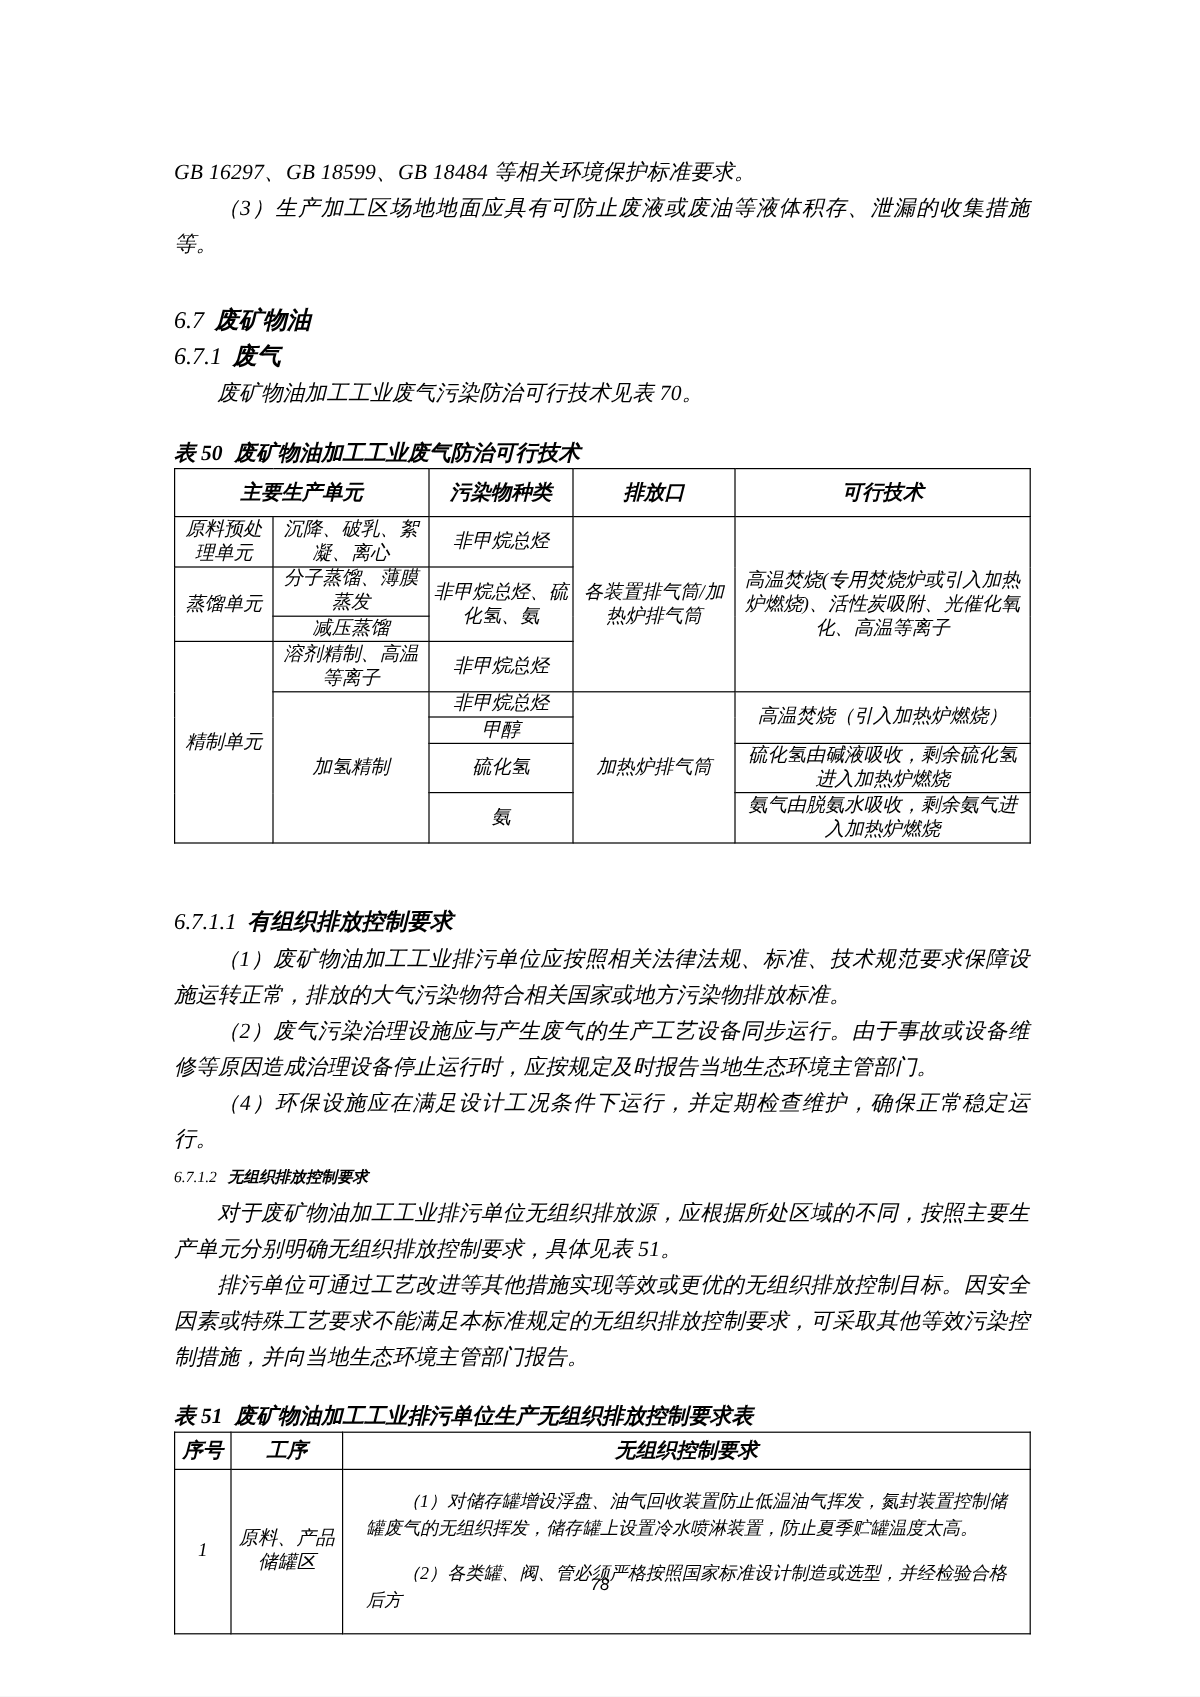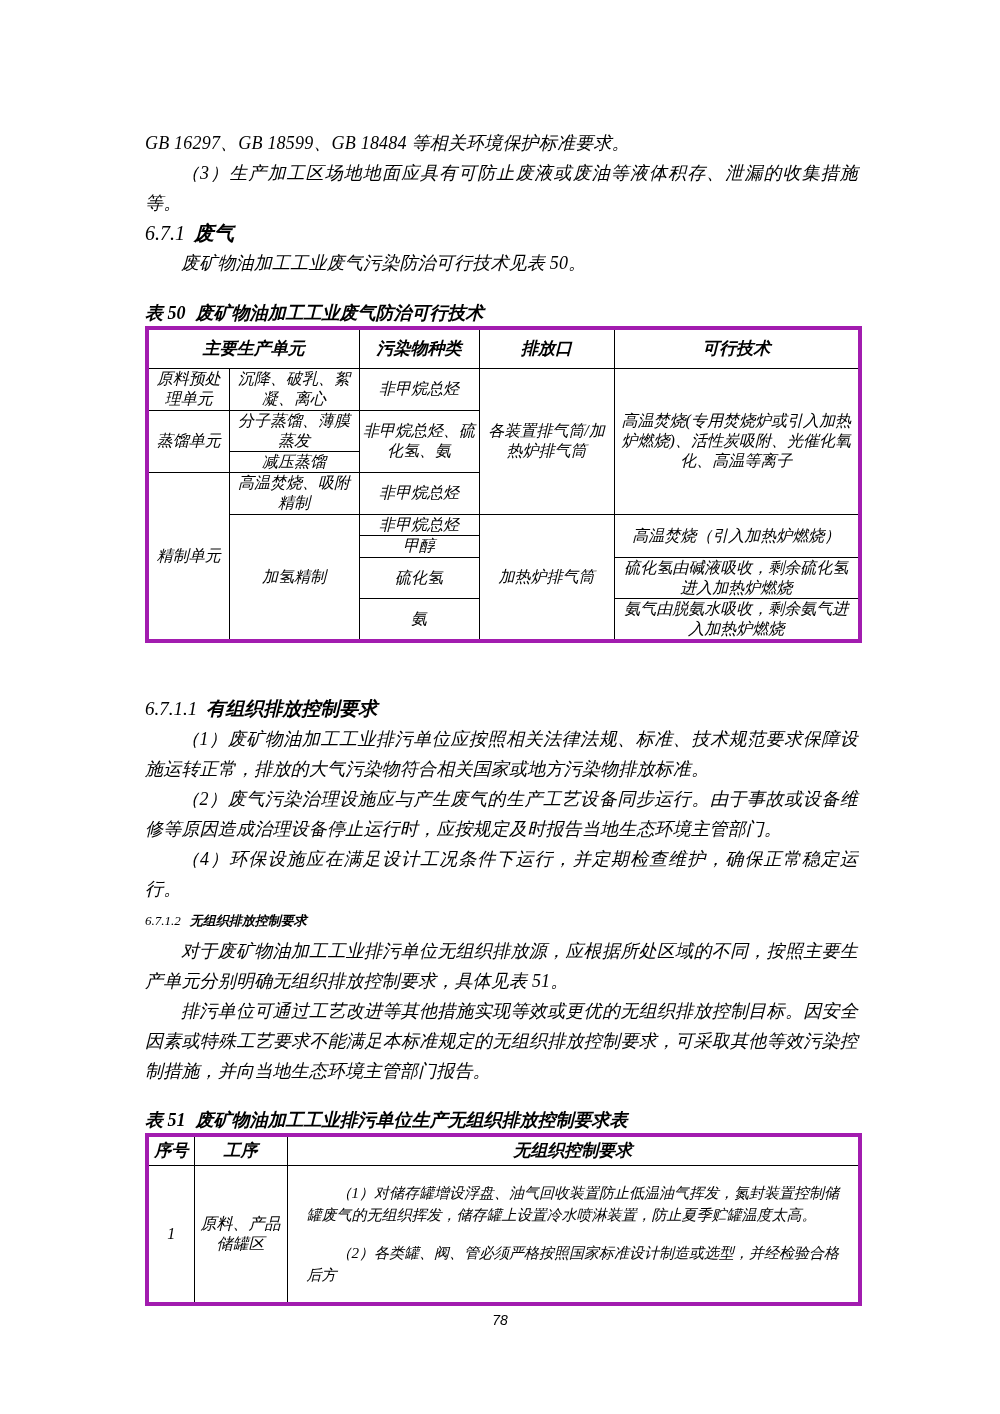--- a/index.html
+++ b/index.html
@@ -57,21 +57,21 @@
   }
   .cap-50 { margin-top: 22px; }
   .cap-51 { margin-top: 21px; }
   .tbl-caption .cap-num { font-family: "Liberation Serif", "DejaVu Serif", serif; margin-right: 10px; }
   .tbl-caption .cap-title { font-family: "Liberation Sans", "DejaVu Sans", sans-serif; }
 
   table.doc-table {
     border-collapse: collapse;
     table-layout: fixed;
     width: 713px;
-    border: 4px solid #a21caf;
+    border: 1px solid #a21caf;
   }
   table.doc-table th, table.doc-table td {
     border: 1px solid #000;
     padding: 0 3px;
     text-align: center;
     vertical-align: middle;
     font-size: 16px;
     line-height: 20px;
     font-weight: normal;
     overflow: hidden;
@@ -113,24 +113,25 @@
 </style>
 </head>
 <body>
 
 <div class="page">
   <div class="content">
 
     <p class="body-text">GB 16297、GB 18599、GB 18484 等相关环境保护标准要求。</p>
     <p class="body-text indent">（3）生产加工区场地地面应具有可防止废液或废油等液体积存、泄漏的收集措施等。</p>
 
+    <h2 class="heading h-67"><span class="h-num">6.7</span><span class="h-title">废矿物油</span></h2>
 
     <h3 class="heading h-671"><span class="h-num">6.7.1</span><span class="h-title">废气</span></h3>
 
-    <p class="body-text indent p-intro">废矿物油加工工业废气污染防治可行技术见表 50。</p>
+    <p class="body-text indent p-intro">废矿物油加工工业废气污染防治可行技术见表 70。</p>
 
     <p class="tbl-caption cap-50"><span class="cap-num">表 50</span><span class="cap-title">废矿物油加工工业废气防治可行技术</span></p>
 
     <table class="doc-table tbl-50">
       <colgroup>
         <col style="width:82px">
           <col style="width:130px">
           <col style="width:120px">
           <col style="width:135px">
           <col style="width:246px">
@@ -152,21 +153,21 @@
         <tr class="rh41">
           <td rowspan="2">蒸馏单元</td>
           <td>分子蒸馏、薄膜蒸发</td>
           <td rowspan="2">非甲烷总烃、硫化氢、氨</td>
         </tr>
         <tr class="rh20">
           <td>减压蒸馏</td>
         </tr>
         <tr class="rh42">
           <td rowspan="5">精制单元</td>
-          <td>高温焚烧、吸附精制</td>
+          <td>溶剂精制、高温等离子</td>
           <td>非甲烷总烃</td>
         </tr>
         <tr class="rh20">
           <td rowspan="4">加氢精制</td>
           <td>非甲烷总烃</td>
           <td rowspan="4">加热炉排气筒</td>
           <td rowspan="2" class="tech">高温焚烧（引入加热炉燃烧）</td>
         </tr>
         <tr class="rh22">
           <td>甲醇</td>

